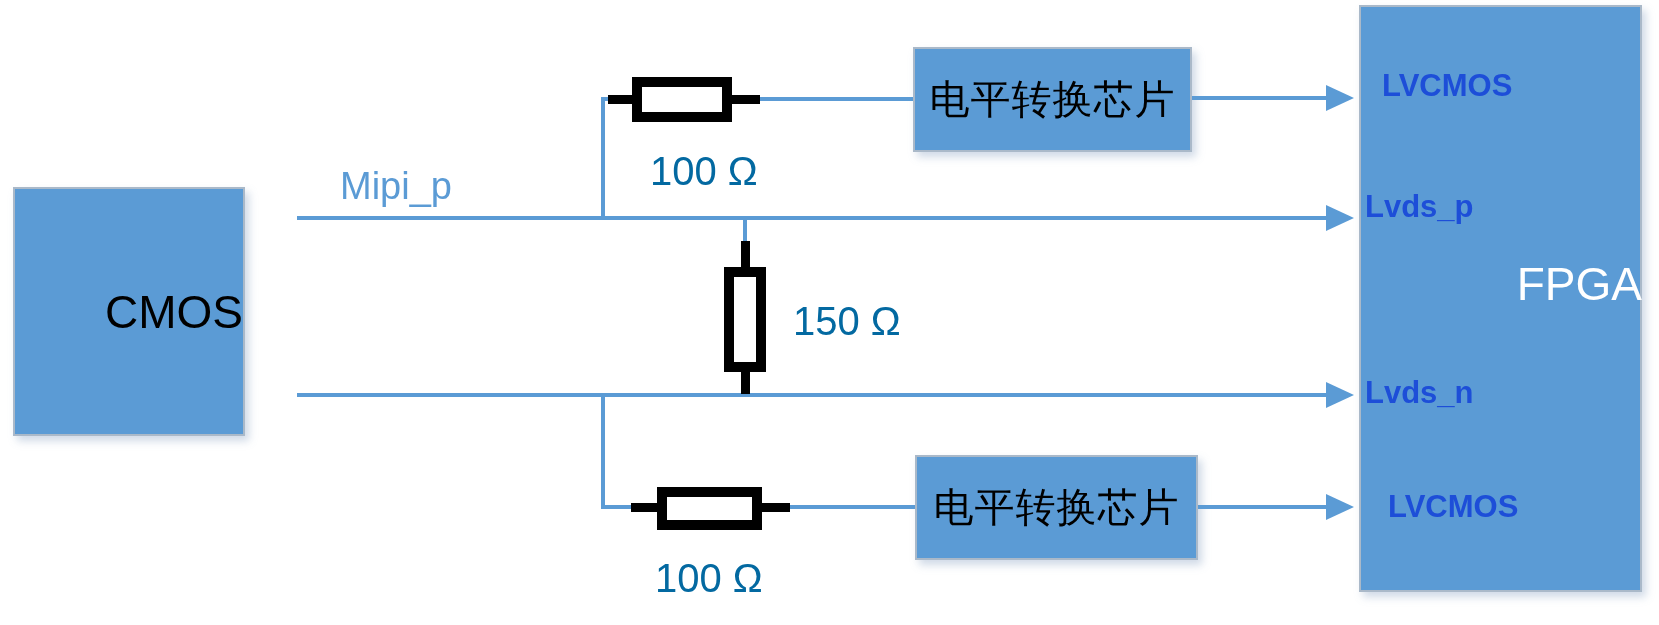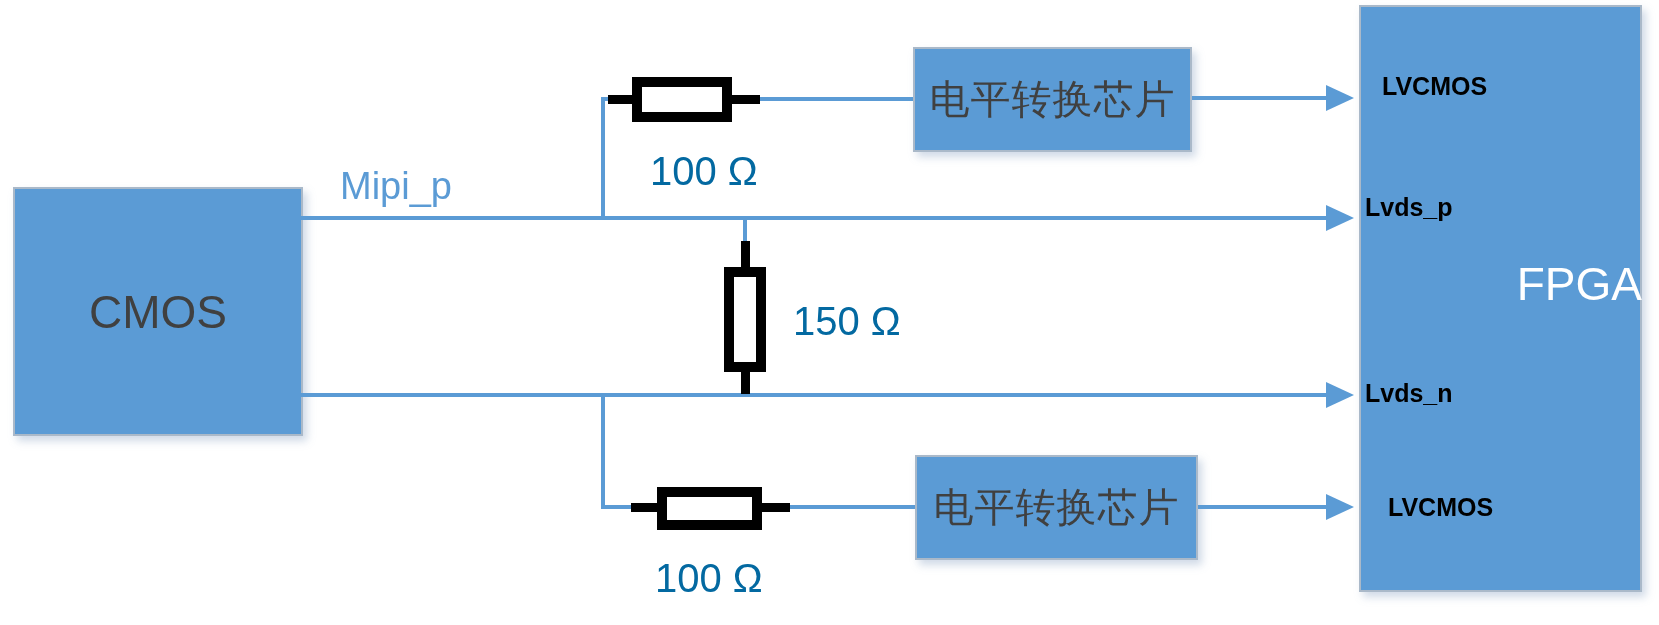--- a/index.html
+++ b/index.html
@@ -7,49 +7,49 @@
     position:relative;width:1659px;height:625px;background:#ffffff;overflow:hidden;
     font-family:"Liberation Sans",sans-serif;
   }
   
   .block{
     position:absolute;background:#5b9bd5;border:2px solid #aab9c9;box-sizing:border-box;
     box-shadow:4px 5px 8px rgba(120,150,185,0.35);
     display:flex;align-items:center;justify-content:center;
     color:#ffffff;
   }
-  .block-label{color:#404040;white-space:nowrap;}
+  .block-label{color:#000000;white-space:nowrap;}
   
   .wire-h{position:absolute;height:4px;background:#5b9bd5;}
   .wire-v{position:absolute;width:4px;background:#5b9bd5;}
   
   .arrow-right{
     position:absolute;width:0;height:0;
     border-top:13px solid transparent;border-bottom:13px solid transparent;
     border-left:28px solid #5b9bd5;
   }
   
   .res-body{position:absolute;background:#ffffff;border:10px solid #000000;box-sizing:border-box;}
   .stub{position:absolute;background:#000000;}
   
   .lbl-blue{position:absolute;color:#0369a1;font-size:40px;line-height:46px;white-space:nowrap;}
   .lbl-net{position:absolute;color:#5b9bd5;font-size:38px;line-height:44px;white-space:nowrap;}
   
-  .port-lbl{position:absolute;color:#000000;font-weight:bold;font-size:25px;line-height:30px;white-space:nowrap;}
+  .port-lbl{position:absolute;color:#1d4ed8;font-weight:bold;font-size:31px;line-height:30px;white-space:nowrap;}
   .fpga-title{position:absolute;color:#ffffff;font-size:46px;line-height:52px;white-space:nowrap;}
   .cmos-title{font-size:46px;}
   .chip-title{font-size:40px;letter-spacing:1px;}
   .watermark{position:absolute;color:#cdd2d8;font-size:16px;line-height:20px;white-space:nowrap;}
 </style>
 </head>
 <body>
 
 <div class="stage">
 
-  <div class="block" style="left:13px;top:187px;width:290px;height:249px;">
+  <div class="block" style="left:13px;top:187px;width:232px;height:249px;justify-content:flex-end;">
     <span class="block-label cmos-title">CMOS</span>
   </div>
 
   <div class="block" style="left:1359px;top:5px;width:283px;height:587px;justify-content:flex-start;align-items:flex-start;"></div>
   <div class="fpga-title" style="left:1359px;top:258px;width:283px;text-align:right;">FPGA</div>
   <div class="port-lbl" style="left:1382px;top:71px;">LVCMOS</div>
   <div class="port-lbl" style="left:1365px;top:192px;">Lvds_p</div>
   <div class="port-lbl" style="left:1365px;top:378px;">Lvds_n</div>
   <div class="port-lbl" style="left:1388px;top:492px;">LVCMOS</div>
 

